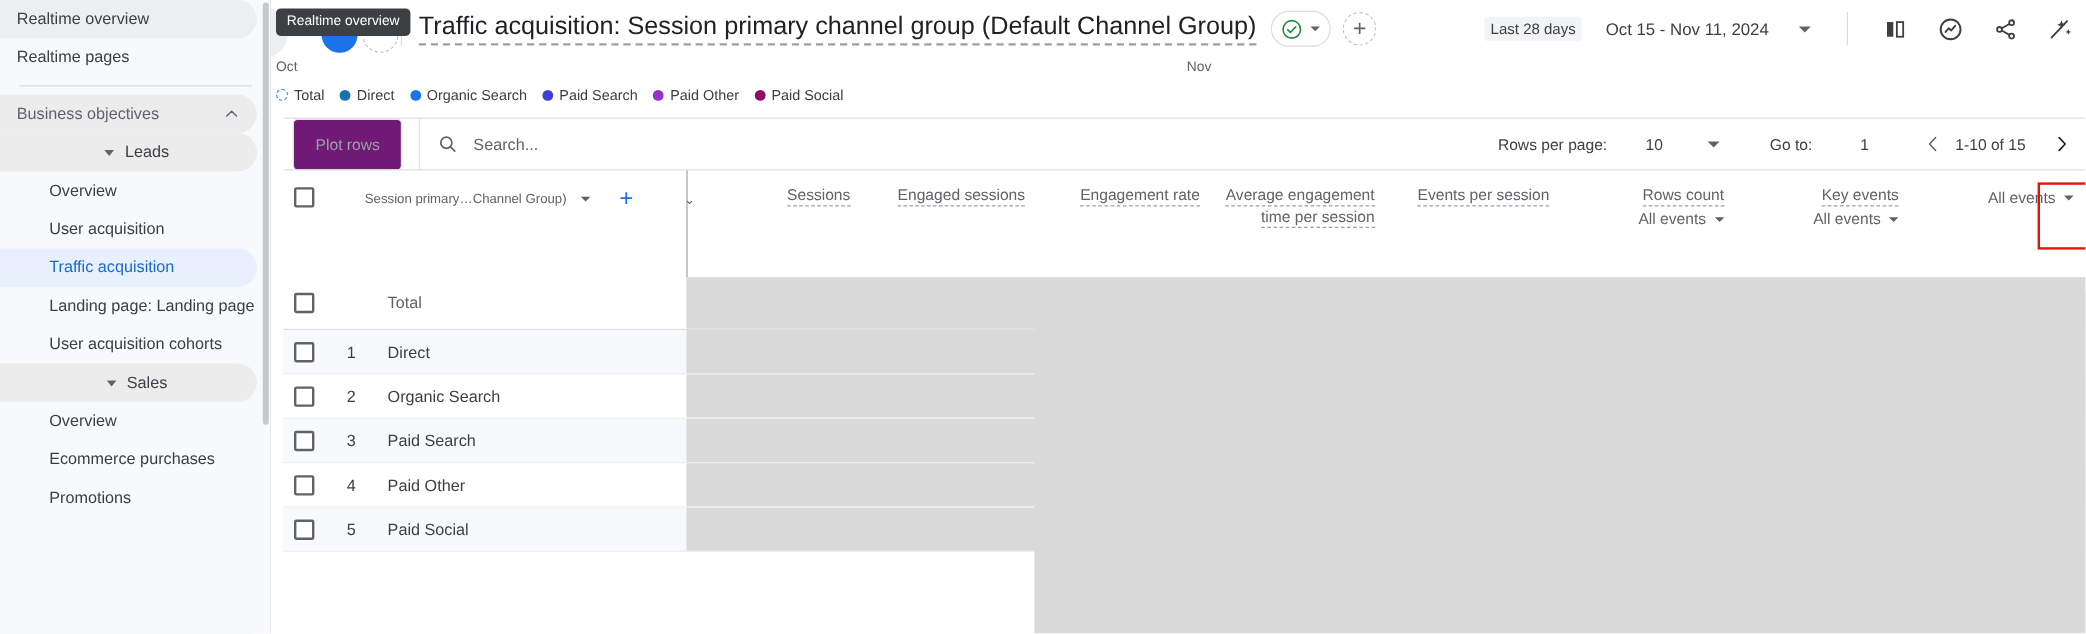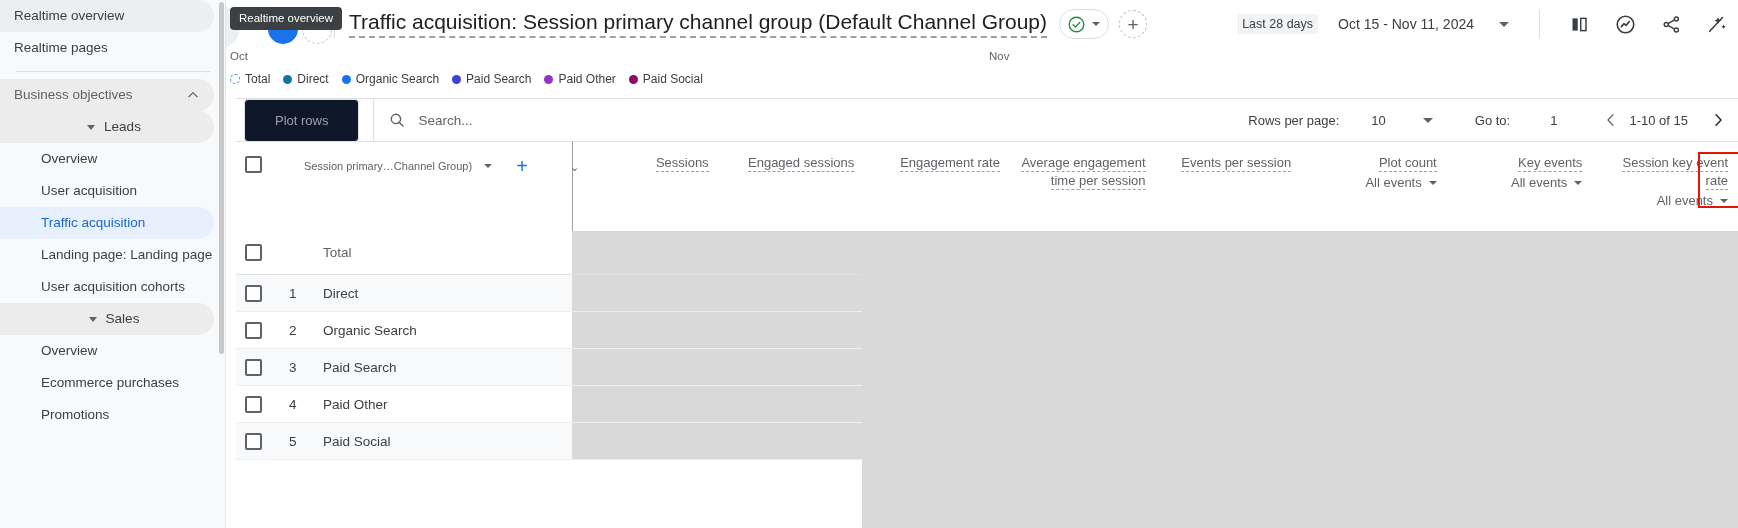--- a/index.html
+++ b/index.html
@@ -238,23 +238,23 @@
     position: relative;
   }
   .plot-rows-btn {
     margin-left: 8px;
     height: 43px;
     border: 1px solid #e0e0e0;
     border-radius: 4px;
     color: #9aa0a6;
     font-size: 13px;
     display: flex; align-items: center; justify-content:center;
-    padding: 0 30px;
+    padding: 0 18px;
     cursor: pointer;
-    background: #0f172a;
+    background: #701a75;
     white-space: nowrap;
   }
   .tool-sep { width:1px; height:42px; background:#e0e0e0; margin-left: 14px; }
   .search-box { display:flex; align-items:center; margin-left: 14px; gap:12px; cursor:text;}
   .search-ph { font-size: 13.5px; color:#5f6368;}
   .pager {
     margin-left: auto;
     display:flex; align-items:center;
     font-size: 13px; color:#3c4043;
     padding-right: 12px;
@@ -544,29 +544,29 @@
             <span class="tri-down sm"></span>
             <span class="plus-blue">+</span>
           </div>
         </div>
         <div class="th-metrics" id="metric-headers">
             <div class="th"><span class="sort-arrow">⌄</span><span class="ul">Sessions</span></div>
             <div class="th"><span class="ul">Engaged sessions</span></div>
             <div class="th"><span class="ul">Engagement rate</span></div>
             <div class="th"><span class="ul">Average engagement time per session</span></div>
             <div class="th"><span class="ul">Events per session</span></div>
-            <div class="th"><span class="ul">Plot count</span><div class="sub">
+            <div class="th"><span class="ul">Rows count</span><div class="sub">
                 <span>All events</span>
                 <span class="tri-down sm"></span>
               </div></div>
             <div class="th"><span class="ul">Key events</span><div class="sub">
                 <span>All events</span>
                 <span class="tri-down sm"></span>
               </div></div>
-            <div class="th"><span class="ul">Session key event rate</span><div class="sub">
+            <div class="th"><div class="sub">
                 <span>All events</span>
                 <span class="tri-down sm"></span>
               </div></div>
           </div>
       </div>
 
       <div class="tbody" id="tbody">
           <div class="row total">
             <div class="cell-dim">
               <div class="chk"></div>

